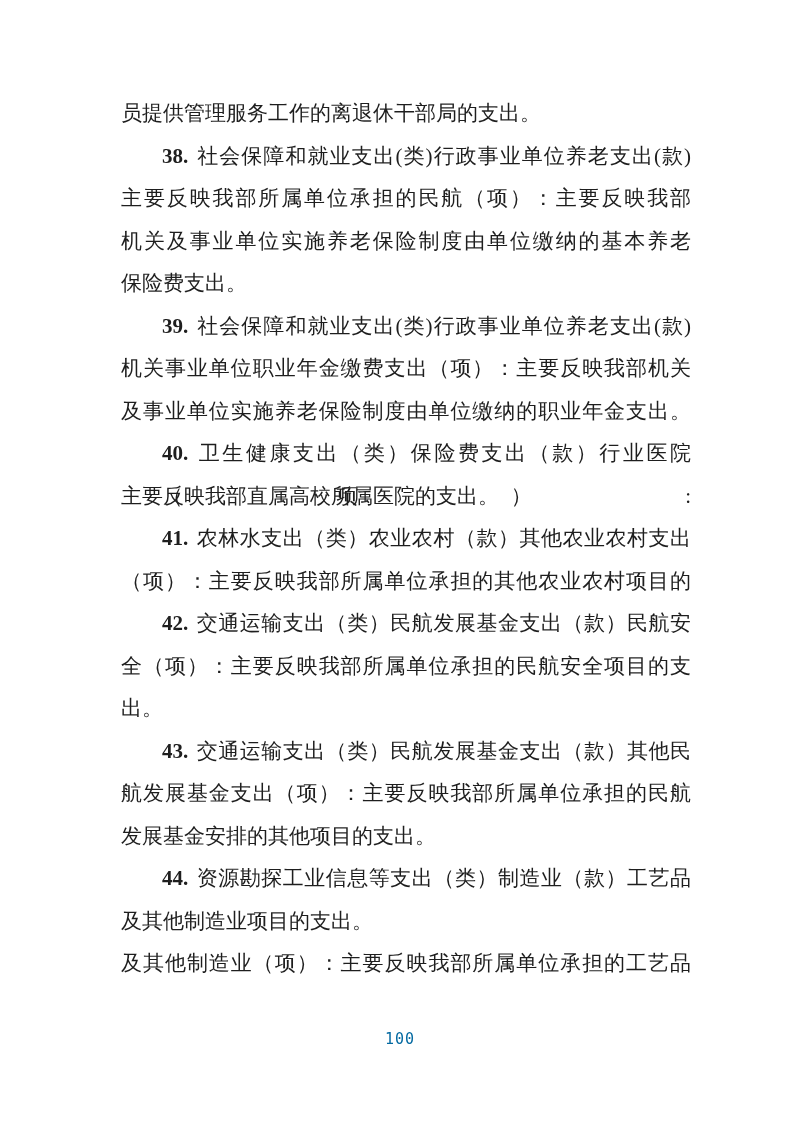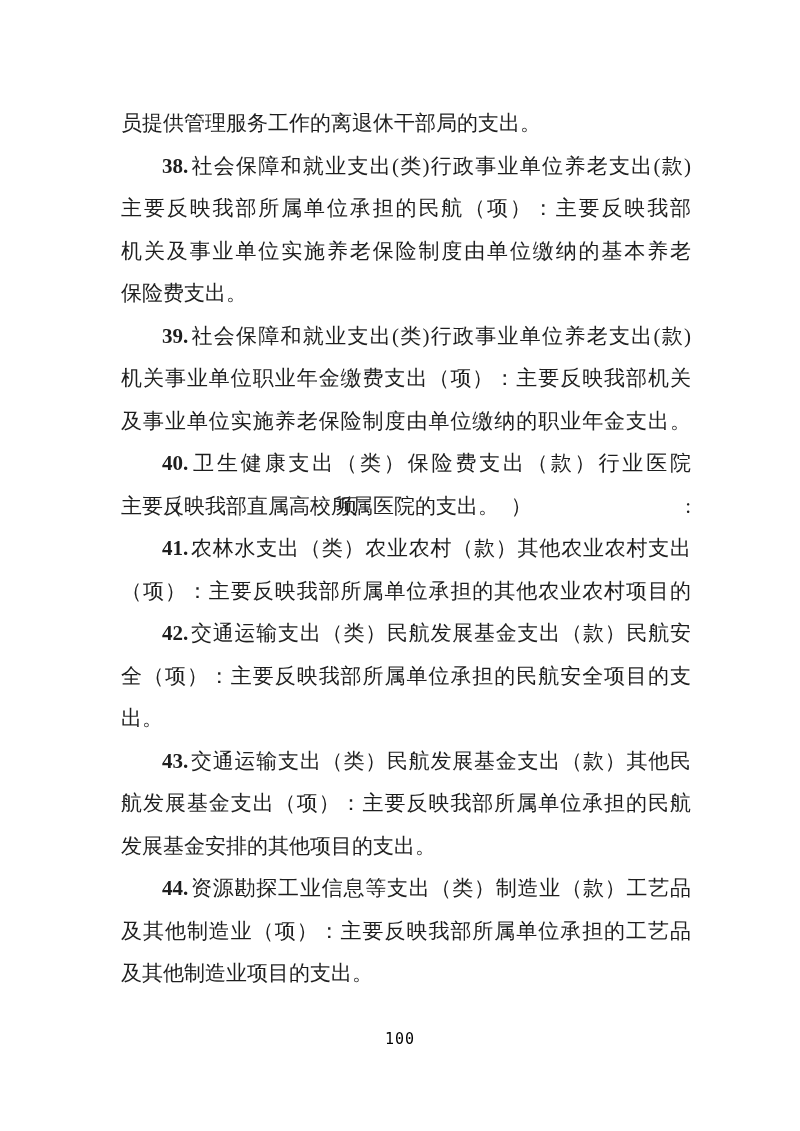--- a/index.html
+++ b/index.html
@@ -12,21 +12,21 @@
     width: 800px;
     height: 1131px;
     background: #ffffff;
     overflow: hidden;
     font-family: "Liberation Serif", "DejaVu Serif", serif;
     color: #1e1e1e;
   }
   .text-block {
     position: absolute;
     left: 121px;
-    top: 102px;
+    top: 92px;
     width: 570px;
   }
   .line {
     font-size: 21px;
     line-height: 42.5px;
     height: 42.5px;
     text-align: left;
     letter-spacing: 0;
   }
   .line.indent {
@@ -34,31 +34,31 @@
   }
   .line.fill {
     text-align: justify;
     text-align-last: justify;
     -moz-text-align-last: justify;
     text-justify: inter-character;
   }
   .num {
     font-weight: 700;
     font-family: "Liberation Serif", "DejaVu Serif", serif;
-    margin-right: 2px;
+    margin-right: 8px;
   }
   .page-number {
     position: absolute;
     top: 1030px;
     left: 0;
     width: 100%;
     text-align: center;
     font-size: 15px;
     letter-spacing: 1px;
-    color: #000000;
+    color: #0369a1;
     font-family: "DejaVu Sans Mono", "Liberation Mono", monospace;
   }
 </style>
 </head>
 <body>
 
 <div class="page">
   <main class="text-block">
       <div class="line"><span>员提供管理服务工作的离退休干部局的支出。</span></div>
       <div class="line indent fill"><b class="num">38.</b><span>社会保障和就业支出(类)行政事业单位养老支出(款)</span></div>
@@ -72,17 +72,17 @@
       <div class="line"><span>主要反映我部直属高校所属医院的支出。</span></div>
       <div class="line indent fill"><b class="num">41.</b><span>农林水支出（类）农业农村（款）其他农业农村支出</span></div>
       <div class="line fill"><span>（项）：主要反映我部所属单位承担的其他农业农村项目的</span></div>
       <div class="line indent fill"><b class="num">42.</b><span>交通运输支出（类）民航发展基金支出（款）民航安</span></div>
       <div class="line fill"><span>全（项）：主要反映我部所属单位承担的民航安全项目的支</span></div>
       <div class="line"><span>出。</span></div>
       <div class="line indent fill"><b class="num">43.</b><span>交通运输支出（类）民航发展基金支出（款）其他民</span></div>
       <div class="line fill"><span>航发展基金支出（项）：主要反映我部所属单位承担的民航</span></div>
       <div class="line"><span>发展基金安排的其他项目的支出。</span></div>
       <div class="line indent fill"><b class="num">44.</b><span>资源勘探工业信息等支出（类）制造业（款）工艺品</span></div>
+      <div class="line"><span>及其他制造业项目的支出。</span></div>
       <div class="line fill"><span>及其他制造业（项）：主要反映我部所属单位承担的工艺品</span></div>
-      <div class="line"><span>及其他制造业项目的支出。</span></div>
     </main>
   <div class="page-number">100</div>
 </div>
 
 </body></html>

